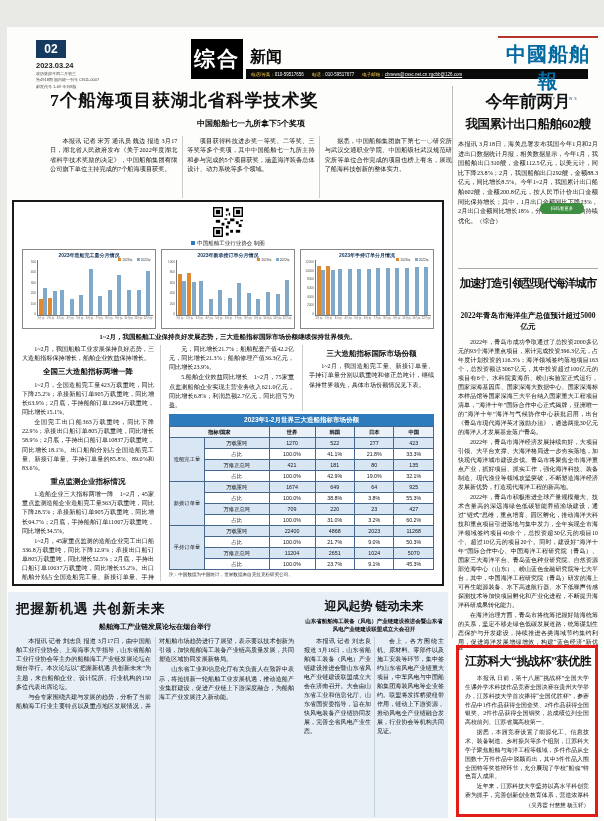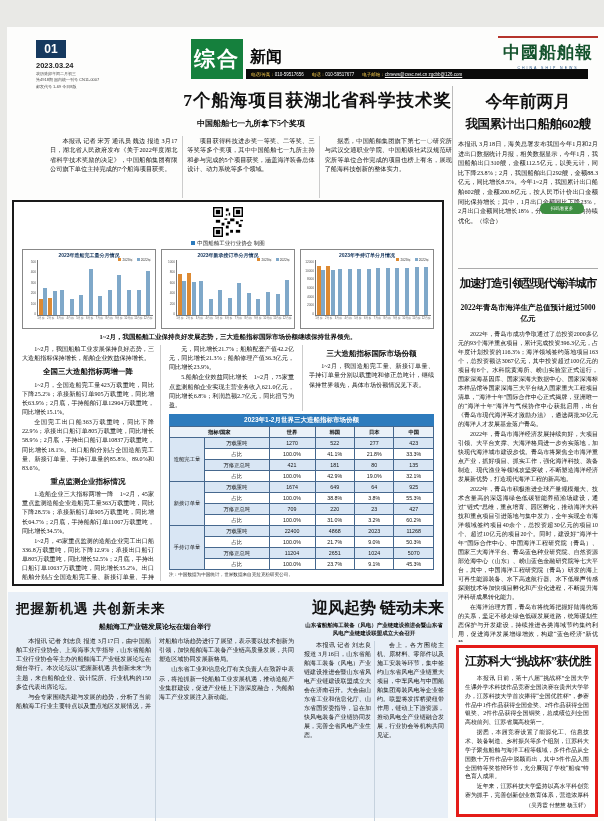--- a/index.html
+++ b/index.html
@@ -5,36 +5,36 @@
   html,body{margin:0;padding:0}
   .canvas{position:relative;width:604px;height:821px;background:#e9e9e6;font-family:"Liberation Serif",serif;color:#111;overflow:hidden}
   .paper{position:absolute;left:7px;top:27px;width:597px;height:794px;background:#fdfdfc}
   .abs{position:absolute}
   p{margin:0 0 1px 0;text-indent:2em}
   
   .pagenum{left:36px;top:40px;width:30px;height:18px;background:#16395f;color:#fff;
     font:bold 12px/18px "Liberation Sans",sans-serif;text-align:center}
   .date{left:36px;top:61px;font:bold 7.5px "Liberation Sans",sans-serif;color:#222}
   .edlines{left:36px;top:71px;font:4px/1.6 "Liberation Sans",sans-serif;color:#444}
-  .secbox{left:191px;top:39px;width:52px;height:40px;background:#15803d;color:#fff;display:flex;
+  .secbox{left:191px;top:39px;width:52px;height:40px;background:#000000;color:#fff;display:flex;
     align-items:center;justify-content:center;font-size:21px;font-weight:bold;letter-spacing:2px}
   .secrow{left:250px;top:47px;display:flex;align-items:baseline;gap:6px;white-space:nowrap}
   .sec-suffix{font-size:16px;font-weight:bold;color:#0a0a0a}
   .sec-en{font:bold 12.5px "Liberation Sans",sans-serif;color:#1a4a7c;letter-spacing:1px}
   .infobar{left:246px;top:69px;width:342px;height:10px;background:#0b0b0b;display:flex;align-items:center;
     gap:8px;padding:0 5px;box-sizing:border-box;font:4.5px "Liberation Sans",sans-serif;white-space:nowrap;overflow:hidden}
   .infobar .lbl{color:#ffd24d}.infobar .val{color:#fff}
   .infobar .email{color:#fff;text-decoration:underline}
   .mast{left:498px;top:36px;width:100px;text-align:center}
   .mastline{height:2px;background:#b5342c;margin-bottom:3px}
-  .mastlogo{color:#14532d;font-size:17px;font-weight:bold;letter-spacing:1px}
+  .mastlogo{color:#0369a1;font-size:20px;font-weight:bold;letter-spacing:1px}
   .mastsub{font:3.5px "Liberation Sans",sans-serif;color:#1a4a7c;letter-spacing:2px;margin-top:2px}
   
   .artA{left:50px;top:88px;width:402px}
-  .artA .t{font-size:17.5px;font-weight:bold;text-align:right;letter-spacing:1px}
+  .artA .t{font-size:17.5px;font-weight:bold;text-align:left;letter-spacing:1px}
   .artA .st{font-size:8px;font-weight:bold;text-align:center;margin-top:6px}
   .artA .body{margin-top:7px;column-count:3;column-gap:10px;column-rule:1px solid #ccc;
     font-size:6.2px;line-height:1.5;text-align:justify;height:62px;overflow:hidden}
   
   .artB{left:458px;top:90px;width:140px}
   .artB .t1{font-size:17px;font-weight:bold;text-align:center}
   .artB .t2{font-size:12.5px;font-weight:bold;text-align:center;margin-top:3px;letter-spacing:-0.5px;white-space:nowrap}
   .artB .body{margin-top:6px;font-size:6.2px;line-height:1.55;text-align:justify}
   .badge{left:540px;top:203px;width:44px;height:11px;background:#3e8e41;border-radius:5px;color:#fff;
     font:4.5px/11px "Liberation Sans",sans-serif;text-align:center}
@@ -78,45 +78,45 @@
   .btable td.gname{background:#fff;width:32px}
   .note{font:4.6px "Liberation Sans",sans-serif;margin-top:2px;color:#222}
   
   .panel{left:8px;top:592px;width:440px;height:226px;background:#e8eff7}
   .bl{left:16px;top:600px;width:278px}
   .bl .t{font-size:13.5px;font-weight:bold;letter-spacing:1px}
   .bl .st{font-size:7px;font-weight:bold;text-align:center;margin-top:4px}
   .bl .body{margin-top:5px;column-count:2;column-gap:8px;column-rule:1px solid #c6d2de;
     font-size:6.1px;line-height:1.5;text-align:justify;height:184px;overflow:hidden}
   .bm{left:304px;top:598px;width:140px}
-  .bm .t{font-size:16px;font-weight:bold;text-align:right}
+  .bm .t{font-size:12px;font-weight:bold;text-align:center}
   .bm .st{font-size:5.5px;font-weight:bold;text-align:center;margin-top:3px;line-height:1.4}
   .bm .body{margin-top:4px;column-count:2;column-gap:6px;column-rule:1px solid #c6d2de;
     font-size:6px;line-height:1.5;text-align:justify;height:180px;overflow:hidden}
   
   .rbox{left:456px;top:645px;width:142px;height:172px;border:3px solid #e41b17;background:#fff;
     padding:5px 6px;box-sizing:border-box}
   .rbox .t{font-size:12px;font-weight:bold;text-align:center;letter-spacing:-0.5px;white-space:nowrap}
   .rbox .body{margin-top:4px;font-size:5.9px;line-height:1.5;text-align:justify;height:126px;overflow:hidden}
   .rbox .by{font-size:5.5px;text-align:right;margin-top:2px}
   
   .qd-rule{left:458px;top:268px;width:140px;height:1px;background:#aaa}
   .qd{left:458px;top:276px;width:140px}
   .qd .t{font-size:11.5px;font-weight:bold;text-align:center;letter-spacing:-1px;white-space:nowrap}
-  .qd .st{font-size:7.5px;font-weight:bold;text-align:center;margin-top:12px;line-height:1.45}
+  .qd .st{font-size:7.5px;font-weight:bold;text-align:center;margin-top:20px;line-height:1.45}
   .qd .body{margin-top:5px;font-size:6px;line-height:1.5;text-align:justify;height:312px;overflow:hidden}
   .vline{left:452px;top:86px;width:1px;height:552px;background:#bbb}
 </style>
 </head>
 <body>
 
 <div class="canvas">
   <div class="paper"></div>
 
-  <div class="abs pagenum">01</div>
+  <div class="abs pagenum">02</div>
   <div class="abs date">2023.03.24</div>
   <div class="abs edlines">
     <div>农历癸卯年闰二月初三</div>
     <div>第4918期 国内统一刊号 CN11-0007</div>
     <div>邮发代号 1-69 今日8版</div>
   </div>
   <div class="abs secbox">综合</div>
   <div class="abs secrow">
     <span class="sec-suffix">新闻</span>
   </div>

